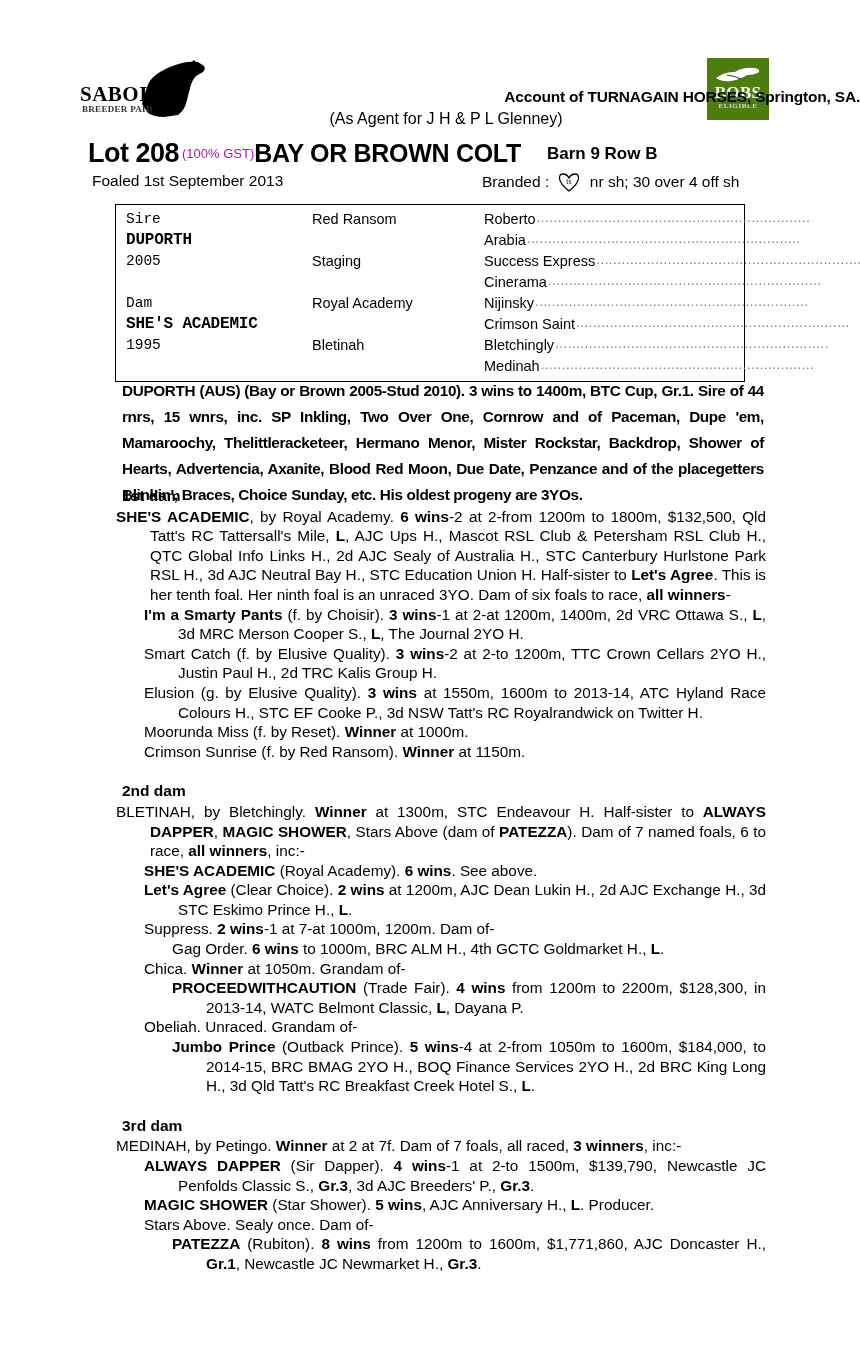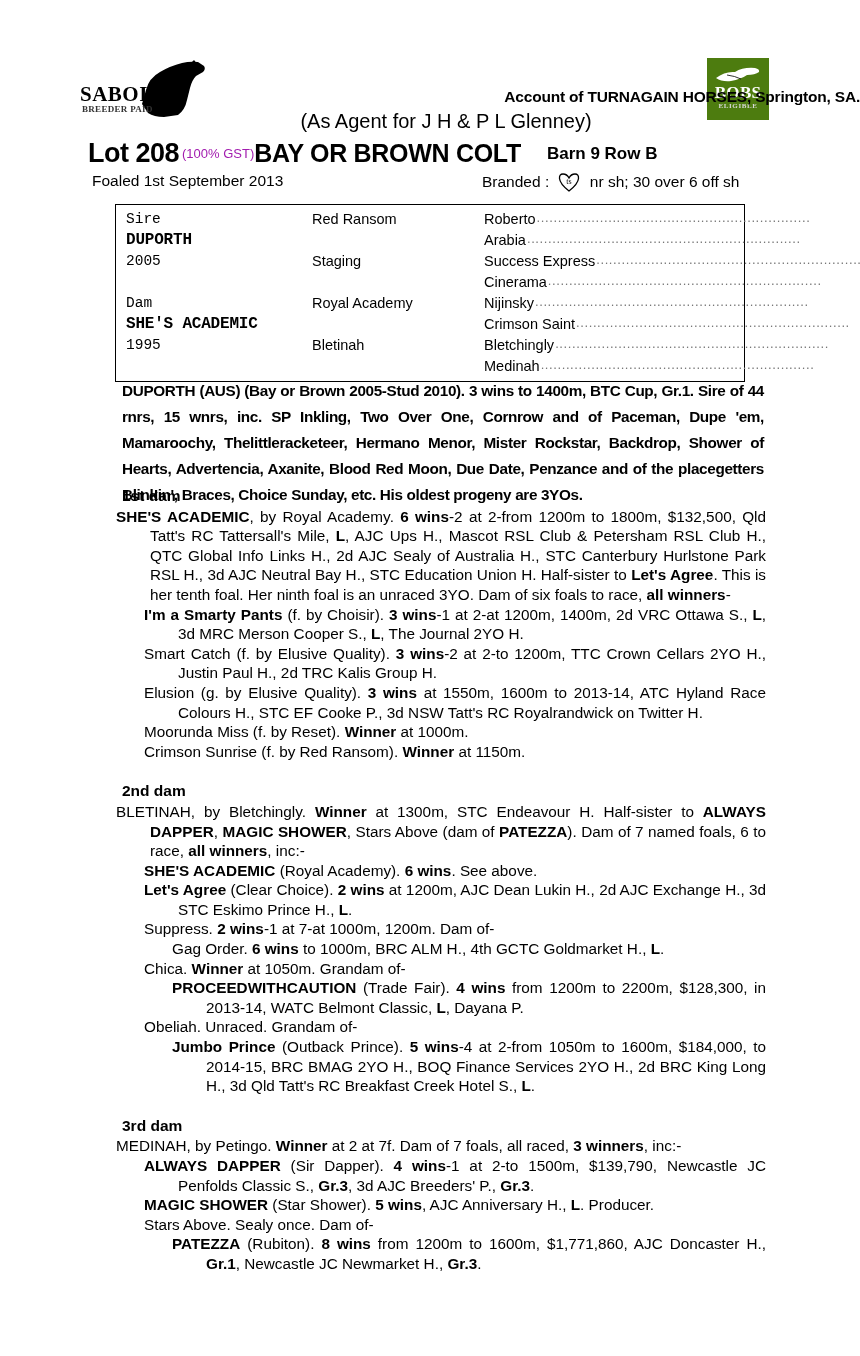--- a/index.html
+++ b/index.html
@@ -117,21 +117,21 @@
     letter-spacing: -0.2px;
     padding-left: 16px;
   }
   .account-line .lead { font-weight: bold; }
   .agent-line {
     position: absolute;
     left: 0;
     right: 0;
     top: 110px;
     text-align: center;
-    font-size: 20px;
+    font-size: 16px;
     padding-left: 32px;
   }
 
   
   .lot-row {
     position: absolute;
     left: 88px;
     right: 88px;
     top: 138px;
     height: 30px;
@@ -301,21 +301,21 @@
   </div>
 
   <div class="foaled-row">
     <span class="foaled-text">Foaled 1st September 2013</span>
     <span class="branded-block">
       <span>Branded :</span>
       <svg class="brand-mark" viewBox="0 0 22 20">
         <path d="M11 19 Q2 12 1.5 6.5 Q1.2 2 5 2 Q9 2 11 6 Q13 2 17 2 Q20.8 2 20.5 6.5 Q20 12 11 19 Z" fill="none" stroke="#000" stroke-width="1.3"></path>
         <text x="11" y="11.5" font-size="8" font-family="Liberation Serif, serif" text-anchor="middle" fill="#000">ts</text>
       </svg>
-      <span>nr sh; 30 over 6 off sh</span>
+      <span>nr sh; 30 over 4 off sh</span>
     </span>
   </div>
 
   <div class="ped-table">
     <div class="ped-grid">
 
       <div class="ped-cell c1">Sire</div>
       <div class="ped-cell c2">Red Ransom</div>
       <div class="ped-cell c3">
         <span class="leader">

